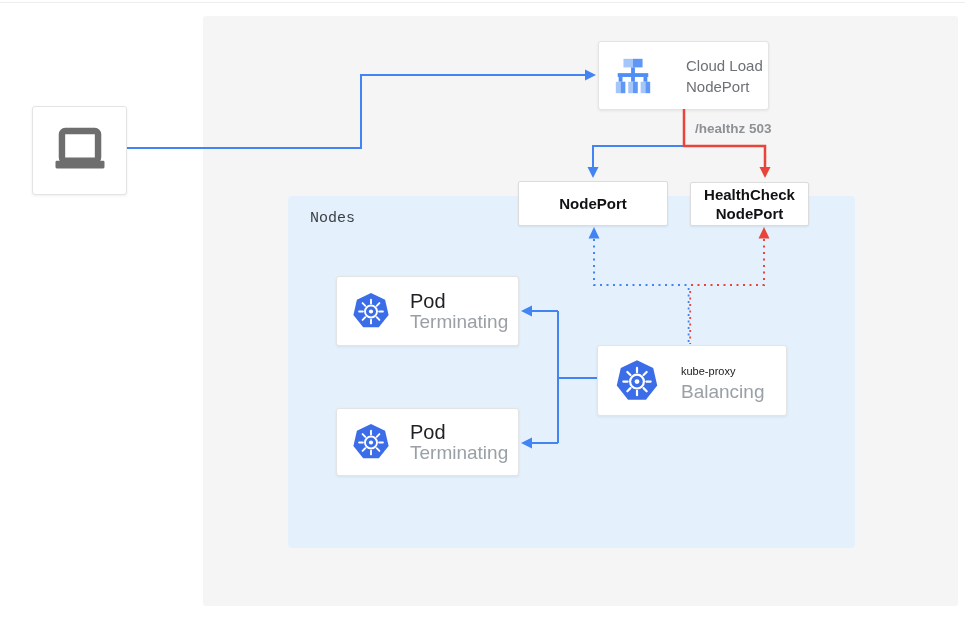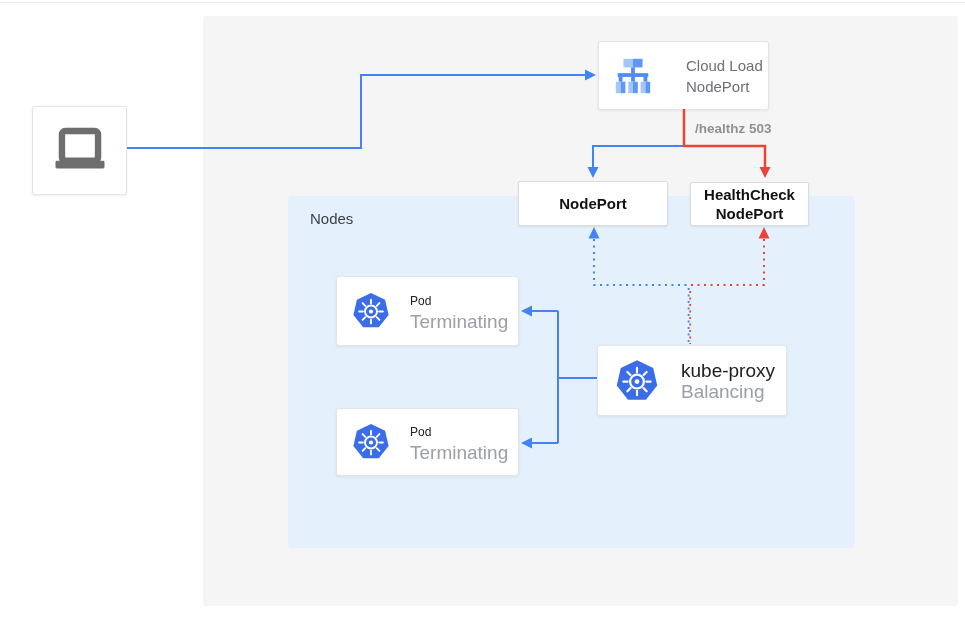--- a/index.html
+++ b/index.html
@@ -14,36 +14,36 @@
     --c-healthz_text:#8d9196;
     --c-kubernetes_blue:#3b6de8;
     --c-laptop_gray:#6e6e6e;
   }
   *{margin:0;padding:0;box-sizing:border-box;}
   html,body{background:#fff;}
   body{font-family:"Liberation Sans",sans-serif;}
   .stage{position:relative;width:965px;height:623px;background:#ffffff;overflow:hidden;}
   .top-rule{position:absolute;top:2px;left:0;width:965px;border-top:1px solid #ededee;}
   .panel{position:absolute;left:203px;top:16px;width:755px;height:590px;background:var(--c-panel_bg);border-radius:3px;}
-  .nodes-group{position:absolute;left:288px;top:196px;width:567px;height:352px;background:var(--c-nodes_bg);border-radius:4px;}
+  .nodes-group{position:absolute;left:288px;top:196px;width:567px;height:352px;background:var(--c-nodes_bg);border-radius:4px;font-family:Liberation Mono, monospace;}
   .nodes-label{position:absolute;left:22px;top:14px;font-size:15px;color:#3a3f44;}
   .card{position:absolute;background:#ffffff;border:1px solid var(--c-box_border);border-radius:3px;box-shadow:0 1px 3px rgba(0,0,0,0.07);display:flex;align-items:center;}
   .laptop-card{left:32px;top:106px;width:95px;height:89px;justify-content:center;}
   .clb-card{left:598px;top:41px;width:171px;height:69px;padding-left:13px;gap:32px;}
   .clb-text{font-size:15px;line-height:21px;color:var(--c-clb_text);}
   .port-card{position:absolute;background:#fff;border:1px solid #dcdcdc;border-radius:2px;box-shadow:0 1px 2px rgba(0,0,0,0.08);display:flex;flex-direction:column;align-items:center;justify-content:center;font-weight:700;color:#101214;}
   .nodeport-card{left:518px;top:181px;width:150px;height:45px;font-size:15px;}
   .hcnp-card{left:690px;top:182px;width:119px;height:44px;font-size:15px;line-height:19px;text-align:center;}
   .pod-card{width:183px;padding-left:14px;gap:19px;}
   .pod1{left:336px;top:276px;height:70px;}
   .pod2{left:336px;top:408px;height:68px;}
   .kp-card{left:597px;top:345px;width:190px;height:71px;padding-left:16px;gap:21px;}
-  .node-title{font-size:12px;line-height:21px;color:var(--c-text_dark);}
+  .node-title{font-size:20px;line-height:21px;color:var(--c-text_dark);}
   .node-sub{font-size:19px;line-height:20px;color:var(--c-text_gray);}
-  .kp-card .node-title{font-size:19px;line-height:22px;}
+  .kp-card .node-title{font-size:11px;line-height:22px;}
   .healthz{position:absolute;left:695px;top:121px;font-size:13.5px;font-weight:700;color:var(--c-healthz_text);white-space:nowrap;}
   .connectors{position:absolute;left:0;top:0;pointer-events:none;}
   .ln-blue{stroke:var(--c-traffic_blue);fill:none;}
   .ln-red{stroke:var(--c-health_red);fill:none;}
   .ah-blue{fill:var(--c-traffic_blue);stroke:none;}
   .ah-red{fill:var(--c-health_red);stroke:none;}
   .dot{stroke-dasharray:2 4.5;}
   .icon-wrap{flex:0 0 auto;display:flex;align-items:center;justify-content:center;}
   svg{display:block;}
 </style>

